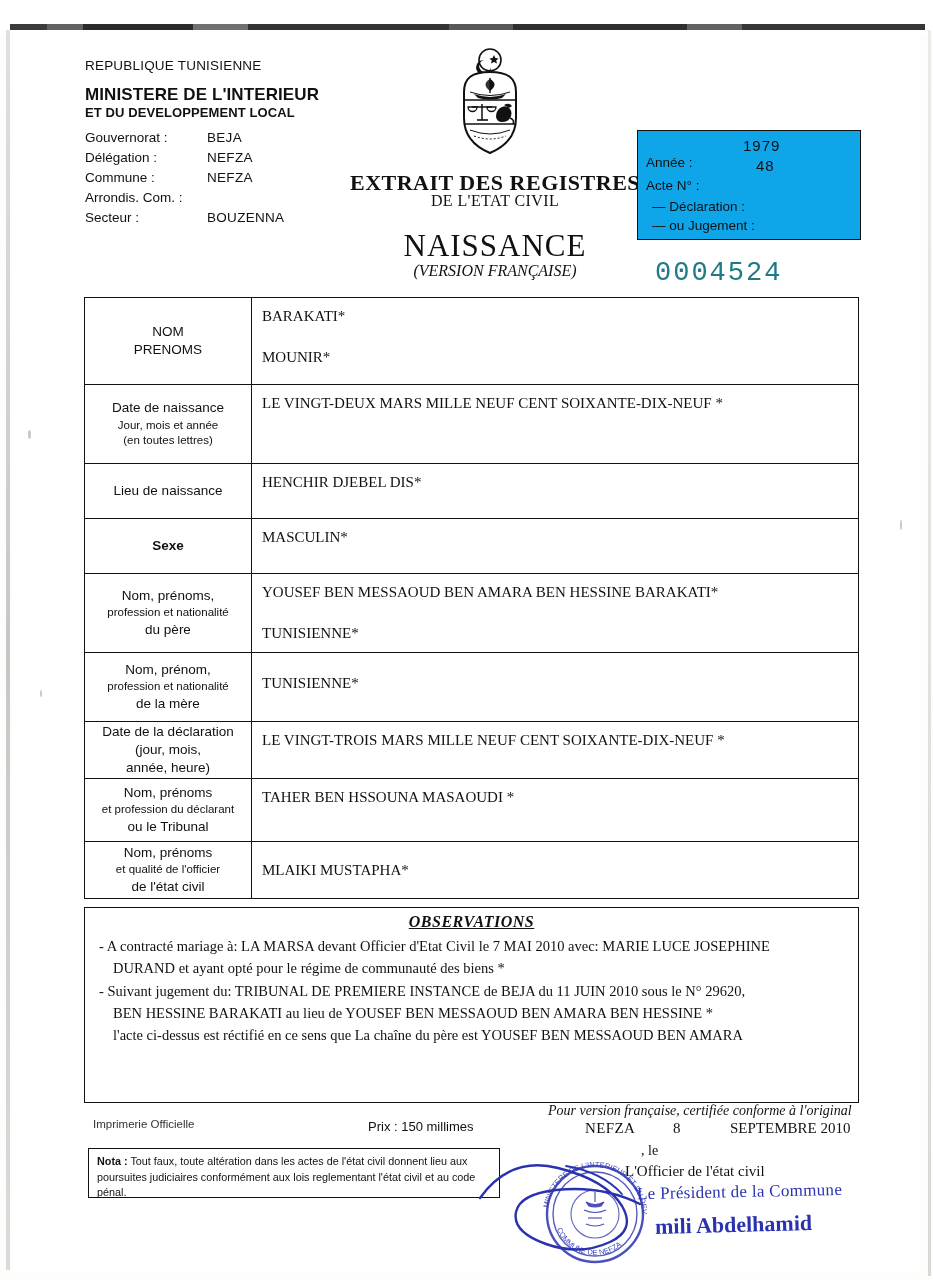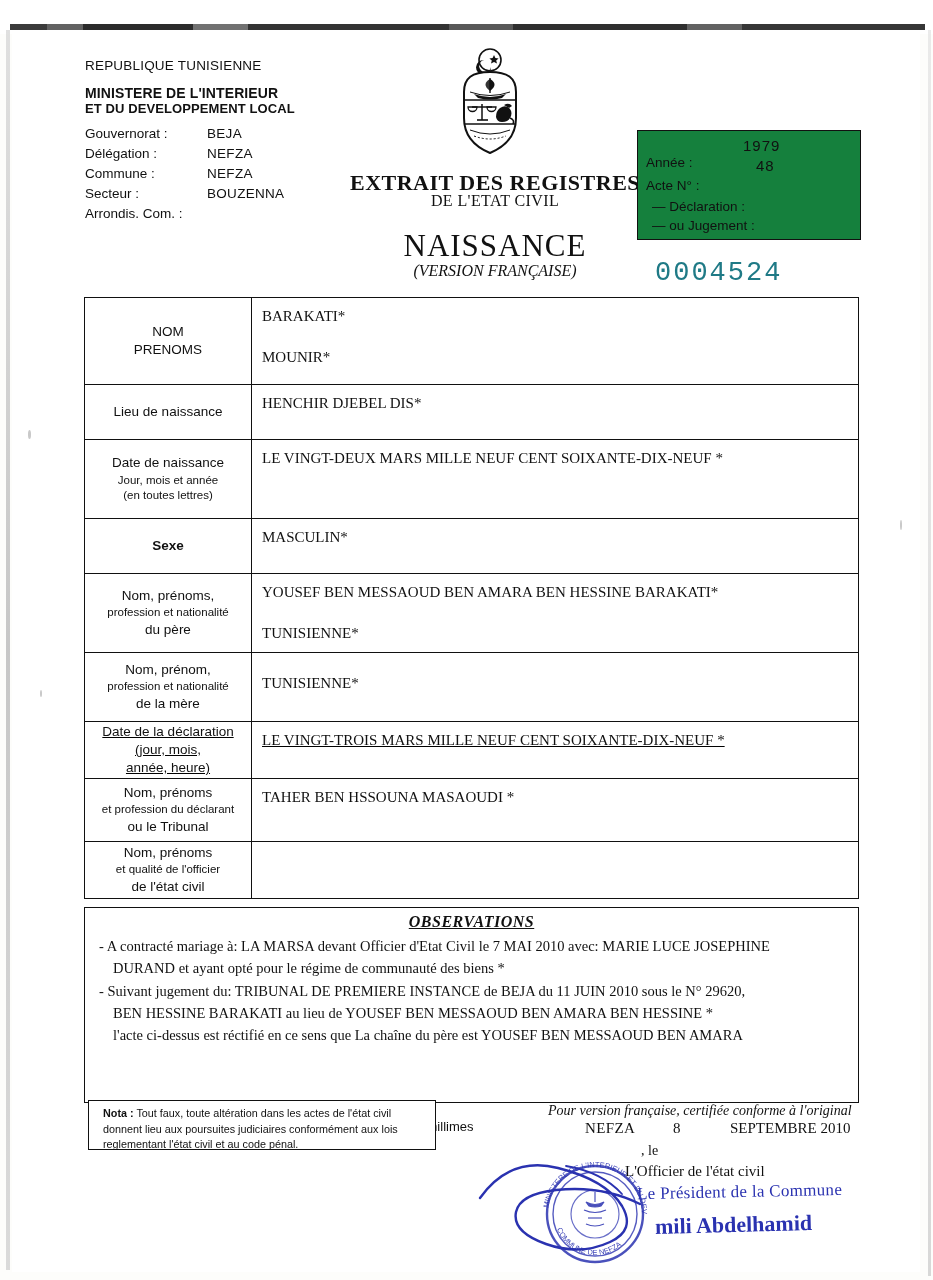--- a/index.html
+++ b/index.html
@@ -50,21 +50,21 @@
   }
   
   .hdr-left {
     position: absolute;
     left: 85px; top: 58px;
     width: 260px;
     font-size: 13.5px;
     color: #111;
   }
   .hdr-left .l1 { letter-spacing: .2px; margin-bottom: 4px; }
-  .hdr-left .l2 { font-weight: bold; font-size: 14px; letter-spacing: .1px; margin-top: 12px; }
+  .hdr-left .l2 { font-weight: bold; font-size: 17px; letter-spacing: .1px; margin-top: 12px; }
   .hdr-left .l3 { font-weight: bold; font-size: 13px; letter-spacing: .1px; margin-bottom: 10px;}
   .field-rows { margin-top: 6px; }
   .frow { display: flex; height: 20px; align-items: baseline; }
   .frow .lbl { width: 122px; font-size: 13.5px; color:#111; }
   .frow .val { font-size: 13.5px; color:#111; letter-spacing: .3px; }
 
   
   .emblem {
     position: absolute;
     left: 444px; top: 48px;
@@ -111,21 +111,21 @@
     font-style: italic;
     font-size: 16px;
     color: #111;
   }
   
   .rbox {
     position: absolute;
     left: 637px; top: 130px;
     width: 222px; height: 108px;
     border: 1.6px solid #111;
-    background: #15803d;
+    background: #0ea5e9;
   }
   .rbox .line { position:absolute; font-size: 13.5px; color:#111; }
   .rbox .annee-lbl { left: 8px; top: 24px; }
   .rbox .annee-val { left: 105px; top: 6px; font-size: 15px; letter-spacing: 1px;}
   .rbox .acte-lbl { left: 8px; top: 47px; }
   .rbox .acte-val { left: 118px; top: 26px; font-size: 15px; letter-spacing: 1px;}
   .rbox .decl { left: 14px; top: 68px; }
   .rbox .juge { left: 14px; top: 87px; }
   .serial {
     position: absolute;
@@ -174,21 +174,21 @@
     color: #111;
     line-height: 1.5;
   }
   .tval .v2 { margin-top: 18px; }
   .h-nom { height: 86px; }
   .h-date { height: 78px; }
   .h-lieu { height: 54px; }
   .h-sexe { height: 54px; }
   .h-pere { height: 78px; }
   .h-mere { height: 68px; }
-  .h-decl { height: 56px; text-decoration: underline; }
+  .h-decl { height: 56px; }
   .h-declarant { height: 62px; }
   .h-officier { height: 56px; }
 
   
   .obs {
     position: absolute;
     left: 84px;
     top: 907px;
     width: 775px;
     height: 196px;
@@ -252,26 +252,26 @@
     font-family: "Liberation Serif", serif;
     font-size: 14px; color: #111;
   }
   .f-officier {
     position: absolute; left: 625px; top: 1163px;
     font-family: "Liberation Serif", serif;
     font-size: 15px; color: #111;
   }
   .nota {
     position: absolute;
-    left: 88px; top: 1100px;
-    width: 348px; height: 50px;
+    left: 88px; top: 1148px;
+    width: 412px; height: 50px;
     border: 1.2px solid #111;
     background: #fff;
     box-sizing: border-box;
-    padding: 5px 14px;
+    padding: 5px 8px;
     font-size: 10.8px;
     line-height: 1.45;
     color: #111;
   }
   .nota .just { text-align: justify; }
   
   .stamp {
     position: absolute;
     left: 530px; top: 1150px;
     width: 130px; height: 128px;
@@ -330,26 +330,26 @@
       </div>
       <div class="frow">
         <span class="lbl">Délégation :</span>
         <span class="val">NEFZA</span>
       </div>
       <div class="frow">
         <span class="lbl">Commune :</span>
         <span class="val">NEFZA</span>
       </div>
       <div class="frow">
+        <span class="lbl">Arrondis. Com. :</span>
+        <span class="val"></span>
+      </div>
+      <div class="frow">
         <span class="lbl">Secteur :</span>
         <span class="val">BOUZENNA</span>
-      </div>
-      <div class="frow">
-        <span class="lbl">Arrondis. Com. :</span>
-        <span class="val"></span>
       </div>
     </div>
   </div>
 
   <div class="emblem">
     <svg viewBox="0 0 92 108" width="92" height="108">
       <circle cx="46" cy="12" r="11" fill="none" stroke="#111" stroke-width="1.6"></circle>
       <path d="M40 12a7.5 7.5 0 1 0 7 7 6 6 0 1 1-7-7z" fill="#111"></path>
       <path d="M50 7l1.4 3.1 3.2.3-2.4 2.1.8 3.1-3-1.7-3 1.7.8-3.1-2.4-2.1 3.2-.3z" fill="#111"></path>
       <path d="M46 24 C28 24 20 30 20 44 L20 70 C20 90 34 100 46 105 C58 100 72 90 72 70 L72 44 C72 30 64 24 46 24 Z" fill="#fff" stroke="#111" stroke-width="2"></path>
@@ -398,40 +398,40 @@
       <div class="tlab">
         <span>NOM</span>
         <span>PRENOMS</span>
       </div>
       <div class="tval">
         <div>BARAKATI*</div>
         <div class="v2">MOUNIR*</div>
       </div>
     </div>
 
-    <div class="trow h-lieu">
-      <div class="tlab">
-        <span>Lieu de naissance</span>
-      </div>
-      <div class="tval">
-        <div>HENCHIR DJEBEL DIS*</div>
-      </div>
-    </div>
-
     <div class="trow h-date">
       <div class="tlab">
         <span>Date de naissance</span>
         <span class="small">Jour, mois et année</span>
         <span class="small">(en toutes lettres)</span>
       </div>
       <div class="tval">
         <div>LE VINGT-DEUX MARS  MILLE  NEUF CENT SOIXANTE-DIX-NEUF *</div>
       </div>
     </div>
 
+    <div class="trow h-lieu">
+      <div class="tlab">
+        <span>Lieu de naissance</span>
+      </div>
+      <div class="tval">
+        <div>HENCHIR DJEBEL DIS*</div>
+      </div>
+    </div>
+
     <div class="trow h-sexe">
       <div class="tlab">
         <span style="font-weight:bold;">Sexe</span>
       </div>
       <div class="tval">
         <div>MASCULIN*</div>
       </div>
     </div>
 
     <div class="trow h-pere">
@@ -477,20 +477,23 @@
       <div class="tval">
         <div>TAHER BEN HSSOUNA MASAOUDI            *</div>
       </div>
     </div>
 
     <div class="trow h-officier last">
       <div class="tlab">
         <span>Nom, prénoms</span>
         <span class="small">et qualité de l'officier</span>
         <span>de l'état civil</span>
+      </div>
+      <div class="tval" style="padding-top:17px;">
+        <div>MLAIKI MUSTAPHA*</div>
       </div>
     </div>
   </div>
 
   <div class="obs">
     <div class="obs-title">OBSERVATIONS</div>
     <div class="obs-body">
       <div class="item">
         <div>- A contracté mariage à: LA MARSA devant Officier d'Etat Civil le 7 MAI 2010 avec: MARIE LUCE JOSEPHINE</div>
         <div class="ind">DURAND et ayant opté pour le régime de communauté des biens *</div>

